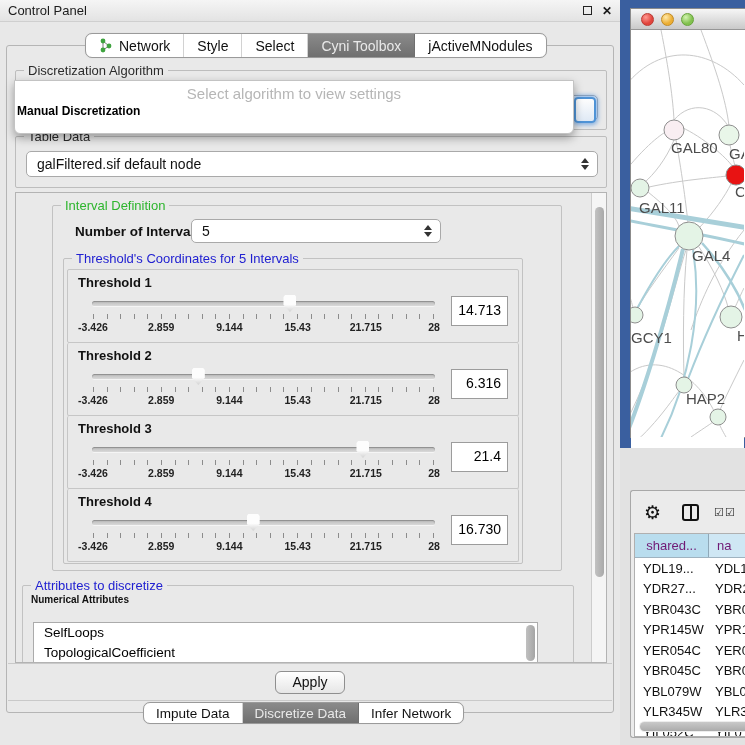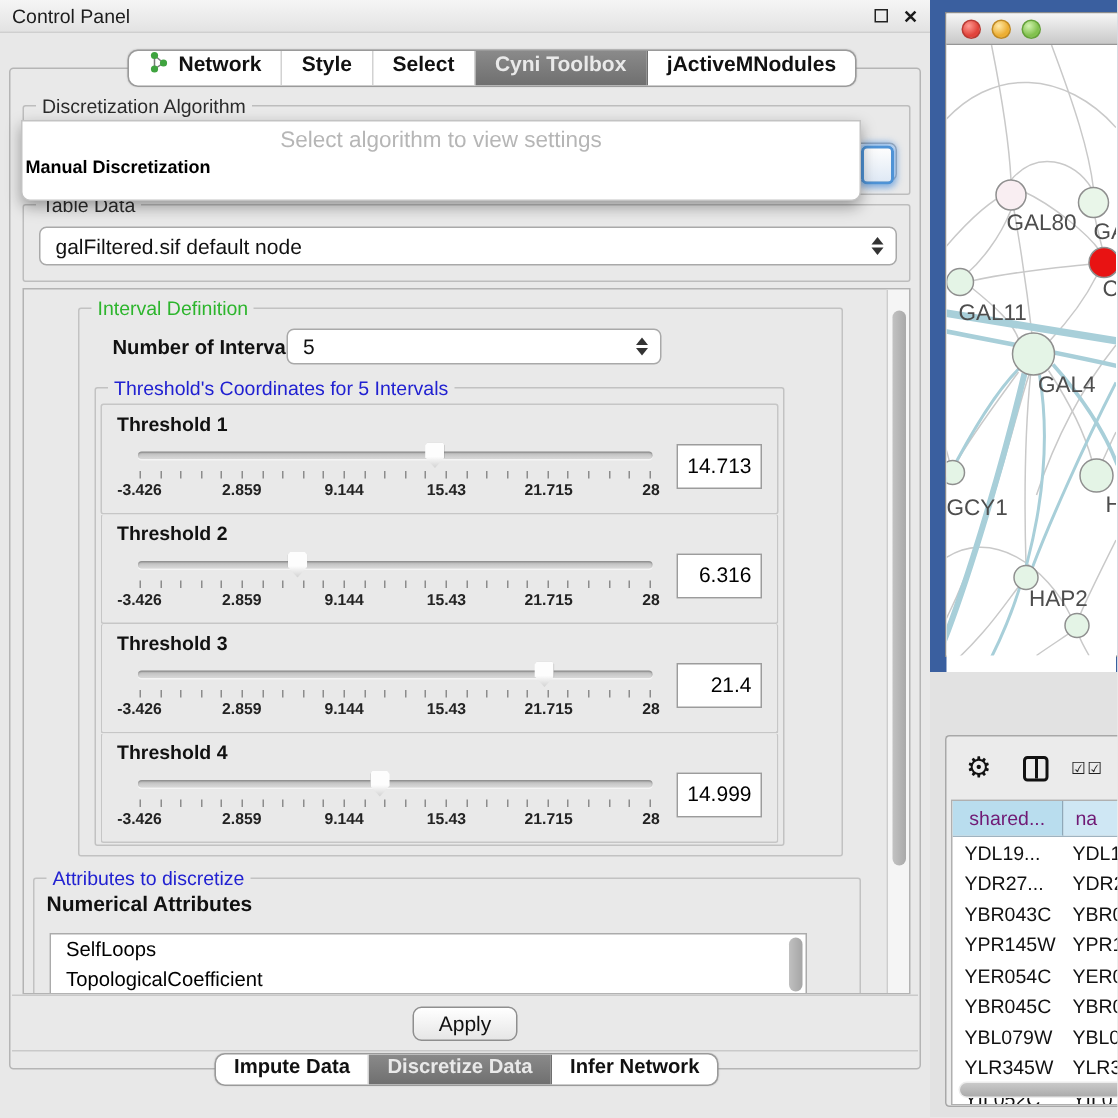--- a/index.html
+++ b/index.html
@@ -14,21 +14,21 @@
   .titlebar .spacer { flex:1; }
   .win-icon { font-size:12px; color:#1a1a1a; margin-left:10px; line-height:22px; }
   .float-glyph { display:inline-block; width:9px; height:9px; border:1.5px solid #222; margin-top:6px; }
 
   .content-panel { position:absolute; left:6px; top:45px; width:608px; height:668px;
     background:#e9e9e9; border:1px solid #b5b5b5; border-radius:3px; }
 
   
   .segbar { position:absolute; display:flex; background:#ffffff; border:1px solid #9a9a9a;
     border-radius:7px; overflow:hidden; height:25px; z-index:5; box-shadow:0 0 1px rgba(0,0,0,.15); }
-  .seg { display:flex; padding:0 13px; font-size:14px; font-weight:700;
+  .seg { display:flex; align-items:center; padding:0 13px; font-size:14px; font-weight:400;
     color:#111; border-right:1px solid #d2d2d2; cursor:default; white-space:nowrap; }
   .seg:last-child { border-right:none; }
   .seg.selected { background:linear-gradient(#8a8a8a,#6f6f6f); color:#e9e9e9; border-right-color:#6f6f6f; }
   .seg .tabicon { margin-right:6px; display:inline-flex; }
   #top-tabs { left:85px; top:33px; }
   #bottom-tabs { left:143px; top:702px; height:22px; }
   #bottom-tabs .seg { font-size:13.5px; padding:0 12px; }
 
   
   .group { position:absolute; border:1px solid #bdbdbd; border-radius:2px; }
@@ -356,30 +356,30 @@
                     </div>
                     <div class="tick-labels">
                       <span style="left:0%">-3.426</span>
                       <span style="left:20%">2.859</span>
                       <span style="left:40%">9.144</span>
                       <span style="left:60%">15.43</span>
                       <span style="left:80%">21.715</span>
                       <span style="left:100%">28</span>
                     </div>
                   </div>
-                  <div class="valbox">14.999</div>
+                  <div class="valbox">16.730</div>
                 </div>
               </div>
             </div>
         </div>
       </div>
 
       <div class="group" style="left:6px; top:392px; width:552px; height:130px; border-color:#c2c2c2;">
         <span class="legend blue">Attributes to discretize</span>
-        <div style="position:absolute; left:8px; top:8px; font-size:14px; font-weight:bold; color:#111;">Numerical Attributes</div>
+        <div style="position:absolute; left:8px; top:8px; font-size:10px; font-weight:bold; color:#111;">Numerical Attributes</div>
         <div class="attr-list">
           <div id="attr-items">
               <div class="row">SelfLoops</div>
               <div class="row">TopologicalCoefficient</div>
               <div class="row">BetweennessCentrality</div>
             </div>
           <div class="sb"></div>
         </div>
       </div>
 

